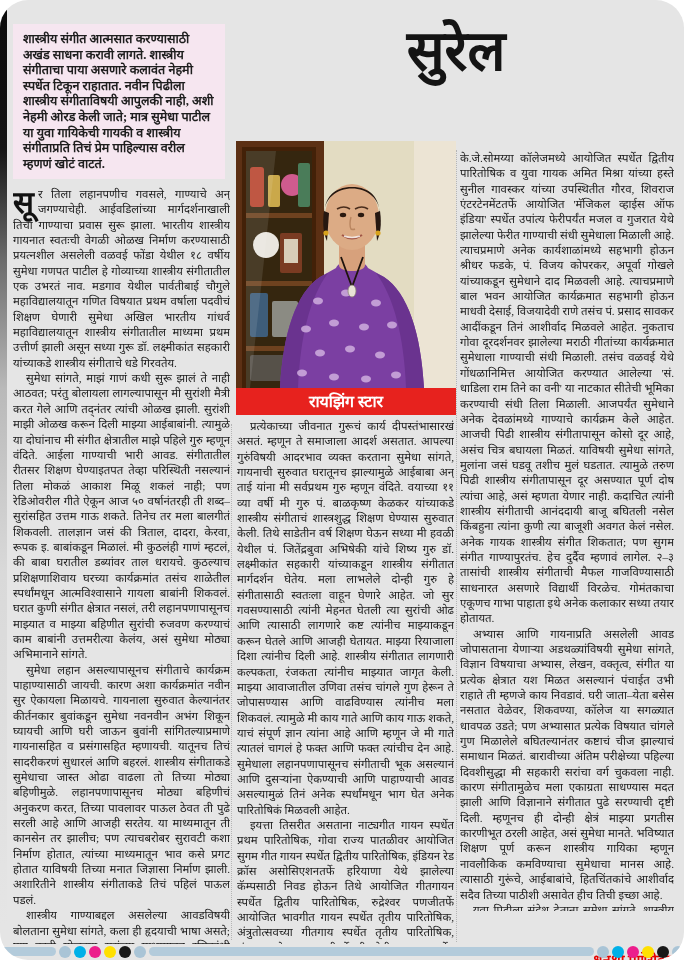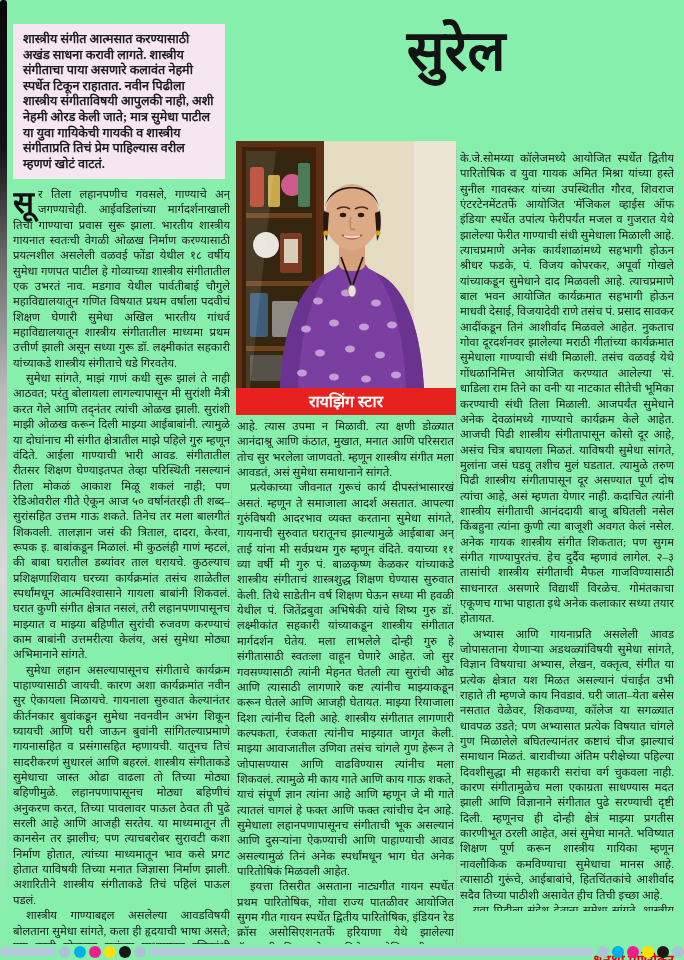--- a/index.html
+++ b/index.html
@@ -1,18 +1,18 @@
 <!DOCTYPE html>
 <html><head>
 <meta charset="utf-8">
 <style>
   html,body{margin:0;padding:0;background:#ffffff;}
   #page{
-    position:relative;width:684px;height:960px;background:#86efac;
-    font-family:"Liberation Serif","DejaVu Serif",serif;overflow:hidden;
+    position:relative;width:684px;height:960px;background:#e5e5e5;
+    font-family:"Liberation Serif","DejaVu Serif",serif;overflow:hidden;border-radius:28px;
   }
   
   .edge-bar{
     position:absolute;left:0;top:6;width:7px;height:925px;border-radius:3px;
     background:linear-gradient(#0a0a0a 0%,#141414 16%,#6b6b6b 28%,#b9b9b9 42%,#d9d9d9 62%,rgba(220,220,220,0) 100%);
   }
   
   .intro-box{
     position:absolute;left:13px;top:24px;width:212px;height:155px;
     background:#f6e6f0;padding:8px 10px;box-sizing:border-box;
@@ -164,21 +164,20 @@
   <div class="vsep" id="sep2"></div>
 
   <div class="col" id="col1">
     <p><span class="dropcap">सू</span><span>र तिला लहानपणीच गवसले, गाण्याचे अन् जगण्याचेही. आईवडिलांच्या मार्गदर्शनाखाली तिचा गाण्याचा प्रवास सुरू झाला. भारतीय शास्त्रीय गायनात स्वतःची वेगळी ओळख निर्माण करण्यासाठी प्रयत्नशील असलेली वळवई फोंडा येथील १८ वर्षीय सुमेधा गणपत पाटील हे गोव्याच्या शास्त्रीय संगीतातील एक उभरतं नाव. मडगाव येथील पार्वतीबाई चौगुले महाविद्यालयातून गणित विषयात प्रथम वर्षाला पदवीचं शिक्षण घेणारी सुमेधा अखिल भारतीय गांधर्व महाविद्यालयातून शास्त्रीय संगीतातील माध्यमा प्रथम उत्तीर्ण झाली असून सध्या गुरू डॉ. लक्ष्मीकांत सहकारी यांच्याकडे शास्त्रीय संगीताचे धडे गिरवतेय.</span></p>
     <p class="indent">सुमेधा सांगते, माझं गाणं कधी सुरू झालं ते नाही आठवत; परंतु बोलायला लागल्यापासून मी सुरांशी मैत्री करत गेले आणि तद्नंतर त्यांची ओळख झाली. सुरांशी माझी ओळख करून दिली माझ्या आईबाबांनी. त्यामुळे या दोघांनाच मी संगीत क्षेत्रातील माझे पहिले गुरु म्हणून वंदिते. आईला गाण्याची भारी आवड. संगीतातील रीतसर शिक्षण घेण्याइतपत तेव्हा परिस्थिती नसल्यानं तिला मोकळं आकाश मिळू शकलं नाही; पण रेडिओवरील गीते ऐकून आज ५० वर्षानंतरही ती शब्द–सुरांसहित उत्तम गाऊ शकते. तिनेच तर मला बालगीतं शिकवली. तालज्ञान जसं की त्रिताल, दादरा, केरवा, रूपक इ. बाबांकडून मिळालं. मी कुठलंही गाणं म्हटलं, की बाबा घरातील डब्यांवर ताल धरायचे. कुठल्याच प्रशिक्षणाशिवाय घरच्या कार्यक्रमांत तसंच शाळेतील स्पर्धांमधून आत्मविश्वासाने गायला बाबांनी शिकवलं. घरात कुणी संगीत क्षेत्रात नसलं, तरी लहानपणापासूनच माझ्यात व माझ्या बहिणीत सुरांची रुजवण करण्याचं काम बाबांनी उत्तमरीत्या केलंय, असं सुमेधा मोठ्या अभिमानाने सांगते.</p>
     <p class="indent">सुमेधा लहान असल्यापासूनच संगीताचे कार्यक्रम पाहाण्यासाठी जायची. कारण अशा कार्यक्रमांत नवीन सुर ऐकायला मिळायचे. गायनाला सुरुवात केल्यानंतर कीर्तनकार बुवांकडून सुमेधा नवनवीन अभंग शिकून घ्यायची आणि घरी जाऊन बुवांनी सांगितल्याप्रमाणे गायनासहित व प्रसंगासहित म्हणायची. यातूनच तिचं सादरीकरणं सुधारलं आणि बहरलं. शास्त्रीय संगीताकडे सुमेधाचा जास्त ओढा वाढला तो तिच्या मोठ्या बहिणीमुळे. लहानपणापासूनच मोठ्या बहिणीचं अनुकरण करत, तिच्या पावलावर पाऊल ठेवत ती पुढे सरली आहे आणि आजही सरतेय. या माध्यमातून ती कानसेन तर झालीच; पण त्याचबरोबर सुरावटी कशा निर्माण होतात, त्यांच्या माध्यमातून भाव कसे प्रगट होतात याविषयी तिच्या मनात जिज्ञासा निर्माण झाली. अशारितीने शास्त्रीय संगीताकडे तिचं पहिलं पाऊल पडलं.</p>
     <p class="indent">शास्त्रीय गाण्याबद्दल असलेल्या आवडविषयी बोलताना सुमेधा सांगते, कला ही हृदयाची भाषा असते; पण काही मोजक्या सुरांच्या माध्यमातून रसिकांशी होणारा संवाद मनास भावतो. मेघ मल्हाराचे सुर अलगद हळुवारपणे मनास स्पर्शून जातात; पण त्याचवेळी तेच सुर रागात ढगांचं अक्राळविक्राळ स्वरूप उभं करतात. तेव्हा अशा या आनंदाचं शिक्षण म्हणजे विलक्षण योग. रियाज करताना जेव्हा मी सुरांशी एकरूप होते तेव्हा जे सुख मिळतं ते अद्भुत असं</p>
   </div>
 
   <div class="col" id="col2">
-    <p>आहे. त्यास उपमा न मिळावी. त्या क्षणी डोळ्यात आनंदाश्रू आणि कंठात, मुखात, मनात आणि परिसरात तोच सुर भरलेला जाणवतो. म्हणून शास्त्रीय संगीत मला आवडतं, असं सुमेधा समाधानाने सांगते.</p>
     <p class="indent">प्रत्येकाच्या जीवनात गुरूचं कार्य दीपस्तंभासारखं असतं. म्हणून ते समाजाला आदर्श असतात. आपल्या गुरुंविषयी आदरभाव व्यक्त करताना सुमेधा सांगते, गायनाची सुरुवात घरातूनच झाल्यामुळे आईबाबा अन् ताई यांना मी सर्वप्रथम गुरु म्हणून वंदिते. वयाच्या ११ व्या वर्षी मी गुरु पं. बाळकृष्ण केळकर यांच्याकडे शास्त्रीय संगीताचं शास्त्रशुद्ध शिक्षण घेण्यास सुरुवात केली. तिथे साडेतीन वर्ष शिक्षण घेऊन सध्या मी हवळी येथील पं. जितेंद्रबुवा अभिषेकी यांचे शिष्य गुरु डॉ. लक्ष्मीकांत सहकारी यांच्याकडून शास्त्रीय संगीतात मार्गदर्शन घेतेय. मला लाभलेले दोन्ही गुरु हे संगीतासाठी स्वतःला वाहून घेणारे आहेत. जो सुर गवसण्यासाठी त्यांनी मेहनत घेतली त्या सुरांची ओढ आणि त्यासाठी लागणारे कष्ट त्यांनीच माझ्याकडून करून घेतले आणि आजही घेतायत. माझ्या रियाजाला दिशा त्यांनीच दिली आहे. शास्त्रीय संगीतात लागणारी कल्पकता, रंजकता त्यांनीच माझ्यात जागृत केली. माझ्या आवाजातील उणिवा तसंच चांगले गुण हेरून ते जोपासण्यास आणि वाढविण्यास त्यांनीच मला शिकवलं. त्यामुळे मी काय गाते आणि काय गाऊ शकते, याचं संपूर्ण ज्ञान त्यांना आहे आणि म्हणून जे मी गाते त्यातलं चागलं हे फक्त आणि फक्त त्यांचीच देन आहे. सुमेधाला लहानपणापासूनच संगीताची भूक असल्यानं आणि दुसऱ्यांना ऐकण्याची आणि पाहाण्याची आवड असल्यामुळं तिनं अनेक स्पर्धांमधून भाग घेत अनेक पारितोषिकं मिळवली आहेत.</p>
     <p class="indent">इयत्ता तिसरीत असताना नाट्यगीत गायन स्पर्धेत प्रथम पारितोषिक, गोवा राज्य पातळीवर आयोजित सुगम गीत गायन स्पर्धेत द्वितीय पारितोषिक, इंडियन रेड क्रॉस असोसिएशनतर्फे हरियाणा येथे झालेल्या कॅम्पसाठी निवड होऊन तिथे आयोजित गीतगायन स्पर्धेत द्वितीय पारितोषिक, रुद्रेश्वर पणजीतर्फे आयोजित भावगीत गायन स्पर्धेत तृतीय पारितोषिक, अंत्रुतोत्सवच्या गीतगाय स्पर्धेत तृतीय पारितोषिक, शंकर महादेवन अकादमीतर्फे सीम्फोनी आयडल स्पर्धेत देशभरातून प्रथम १० गायकांत निवड तसंच मुंबई येथे</p>
   </div>
 
   <div class="col" id="col3">
     <p>के.जे.सोमय्या कॉलेजमध्ये आयोजित स्पर्धेत द्वितीय पारितोषिक व युवा गायक अमित मिश्रा यांच्या हस्ते सुनील गावस्कर यांच्या उपस्थितीत गौरव, शिवराज एंटरटेनमेंटतर्फे आयोजित 'मॅजिकल व्हाईस ऑफ इंडिया' स्पर्धेत उपांत्य फेरीपर्यंत मजल व गुजरात येथे झालेल्या फेरीत गाण्याची संधी सुमेधाला मिळाली आहे. त्याचप्रमाणे अनेक कार्यशाळांमध्ये सहभागी होऊन श्रीधर फडके, पं. विजय कोपरकर, अपूर्वा गोखले यांच्याकडून सुमेधाने दाद मिळवली आहे. त्याचप्रमाणे बाल भवन आयोजित कार्यक्रमात सहभागी होऊन माधवी देसाई, विजयादेवी राणे तसंच पं. प्रसाद सावकर आदींकडून तिनं आशीर्वाद मिळवले आहेत. नुकताच गोवा दूरदर्शनवर झालेल्या मराठी गीतांच्या कार्यक्रमात सुमेधाला गाण्याची संधी मिळाली. तसंच वळवई येथे गोंधळानिमित्त आयोजित करण्यात आलेल्या 'सं. धाडिला राम तिने का वनी' या नाटकात सीतेची भूमिका करण्याची संधी तिला मिळाली. आजपर्यंत सुमेधाने अनेक देवळांमध्ये गाण्याचे कार्यक्रम केले आहेत. आजची पिढी शास्त्रीय संगीतापासून कोसो दूर आहे, असंच चित्र बघायला मिळतं. याविषयी सुमेधा सांगते, मुलांना जसं घडवू तशीच मुलं घडतात. त्यामुळे तरुण पिढी शास्त्रीय संगीतापासून दूर असण्यात पूर्ण दोष त्यांचा आहे, असं म्हणता येणार नाही. कदाचित त्यांनी शास्त्रीय संगीताची आनंददायी बाजू बघितली नसेल किंबहुना त्यांना कुणी त्या बाजूशी अवगत केलं नसेल. अनेक गायक शास्त्रीय संगीत शिकतात; पण सुगम संगीत गाण्यापुरतंच. हेच दुर्दैव म्हणावं लागेल. २–३ तासांची शास्त्रीय संगीताची मैफल गाजविण्यासाठी साधनारत असणारे विद्यार्थी विरळेच. गोमंतकाचा एकूणच गाभा पाहाता इथे अनेक कलाकार सध्या तयार होतायत.</p>
     <p class="indent">अभ्यास आणि गायनाप्रति असलेली आवड जोपासताना येणाऱ्या अडथळ्यांविषयी सुमेधा सांगते, विज्ञान विषयाचा अभ्यास, लेखन, वक्तृत्व, संगीत या प्रत्येक क्षेत्रात यश मिळत असल्यानं पंचाईत उभी राहाते ती म्हणजे काय निवडावं. घरी जाता–येता बसेस नसतात वेळेवर, शिकवण्या, कॉलेज या सगळ्यात धावपळ उडते; पण अभ्यासात प्रत्येक विषयात चांगले गुण मिळालेले बघितल्यानंतर कष्टाचं चीज झाल्याचं समाधान मिळतं. बारावीच्या अंतिम परीक्षेच्या पहिल्या दिवशीसुद्धा मी सहकारी सरांचा वर्ग चुकवला नाही. कारण संगीतामुळेच मला एकाग्रता साधण्यास मदत झाली आणि विज्ञानाने संगीतात पुढे सरण्याची दृष्टी दिली. म्हणूनच ही दोन्ही क्षेत्रं माझ्या प्रगतीस कारणीभूत ठरली आहेत, असं सुमेधा मानते. भविष्यात शिक्षण पूर्ण करून शास्त्रीय गायिका म्हणून नावलौकिक कमविण्याचा सुमेधाचा मानस आहे. त्यासाठी गुरूंचे, आईबाबांचे, हितचिंतकांचे आशीर्वाद सदैव तिच्या पाठीशी असावेत हीच तिची इच्छा आहे.</p>
     <p class="indent">युवा पिढीला संदेश देताना सुमेधा सांगते, शास्त्रीय संगीताच्या उज्ज्वल भवितव्यासाठी अधिकाधिक युवांनी या क्षेत्रात येण्याची आवश्यकता आहे. शास्त्रीय संगीत क्लिष्ट असलं, तरी त्यातून मिळणारा आनंद खूप सुखावह आहे. कष्ट करावे लागतील. कारण कष्टाविना आयुष्यात मजा नाही.</p>
   </div>
 

